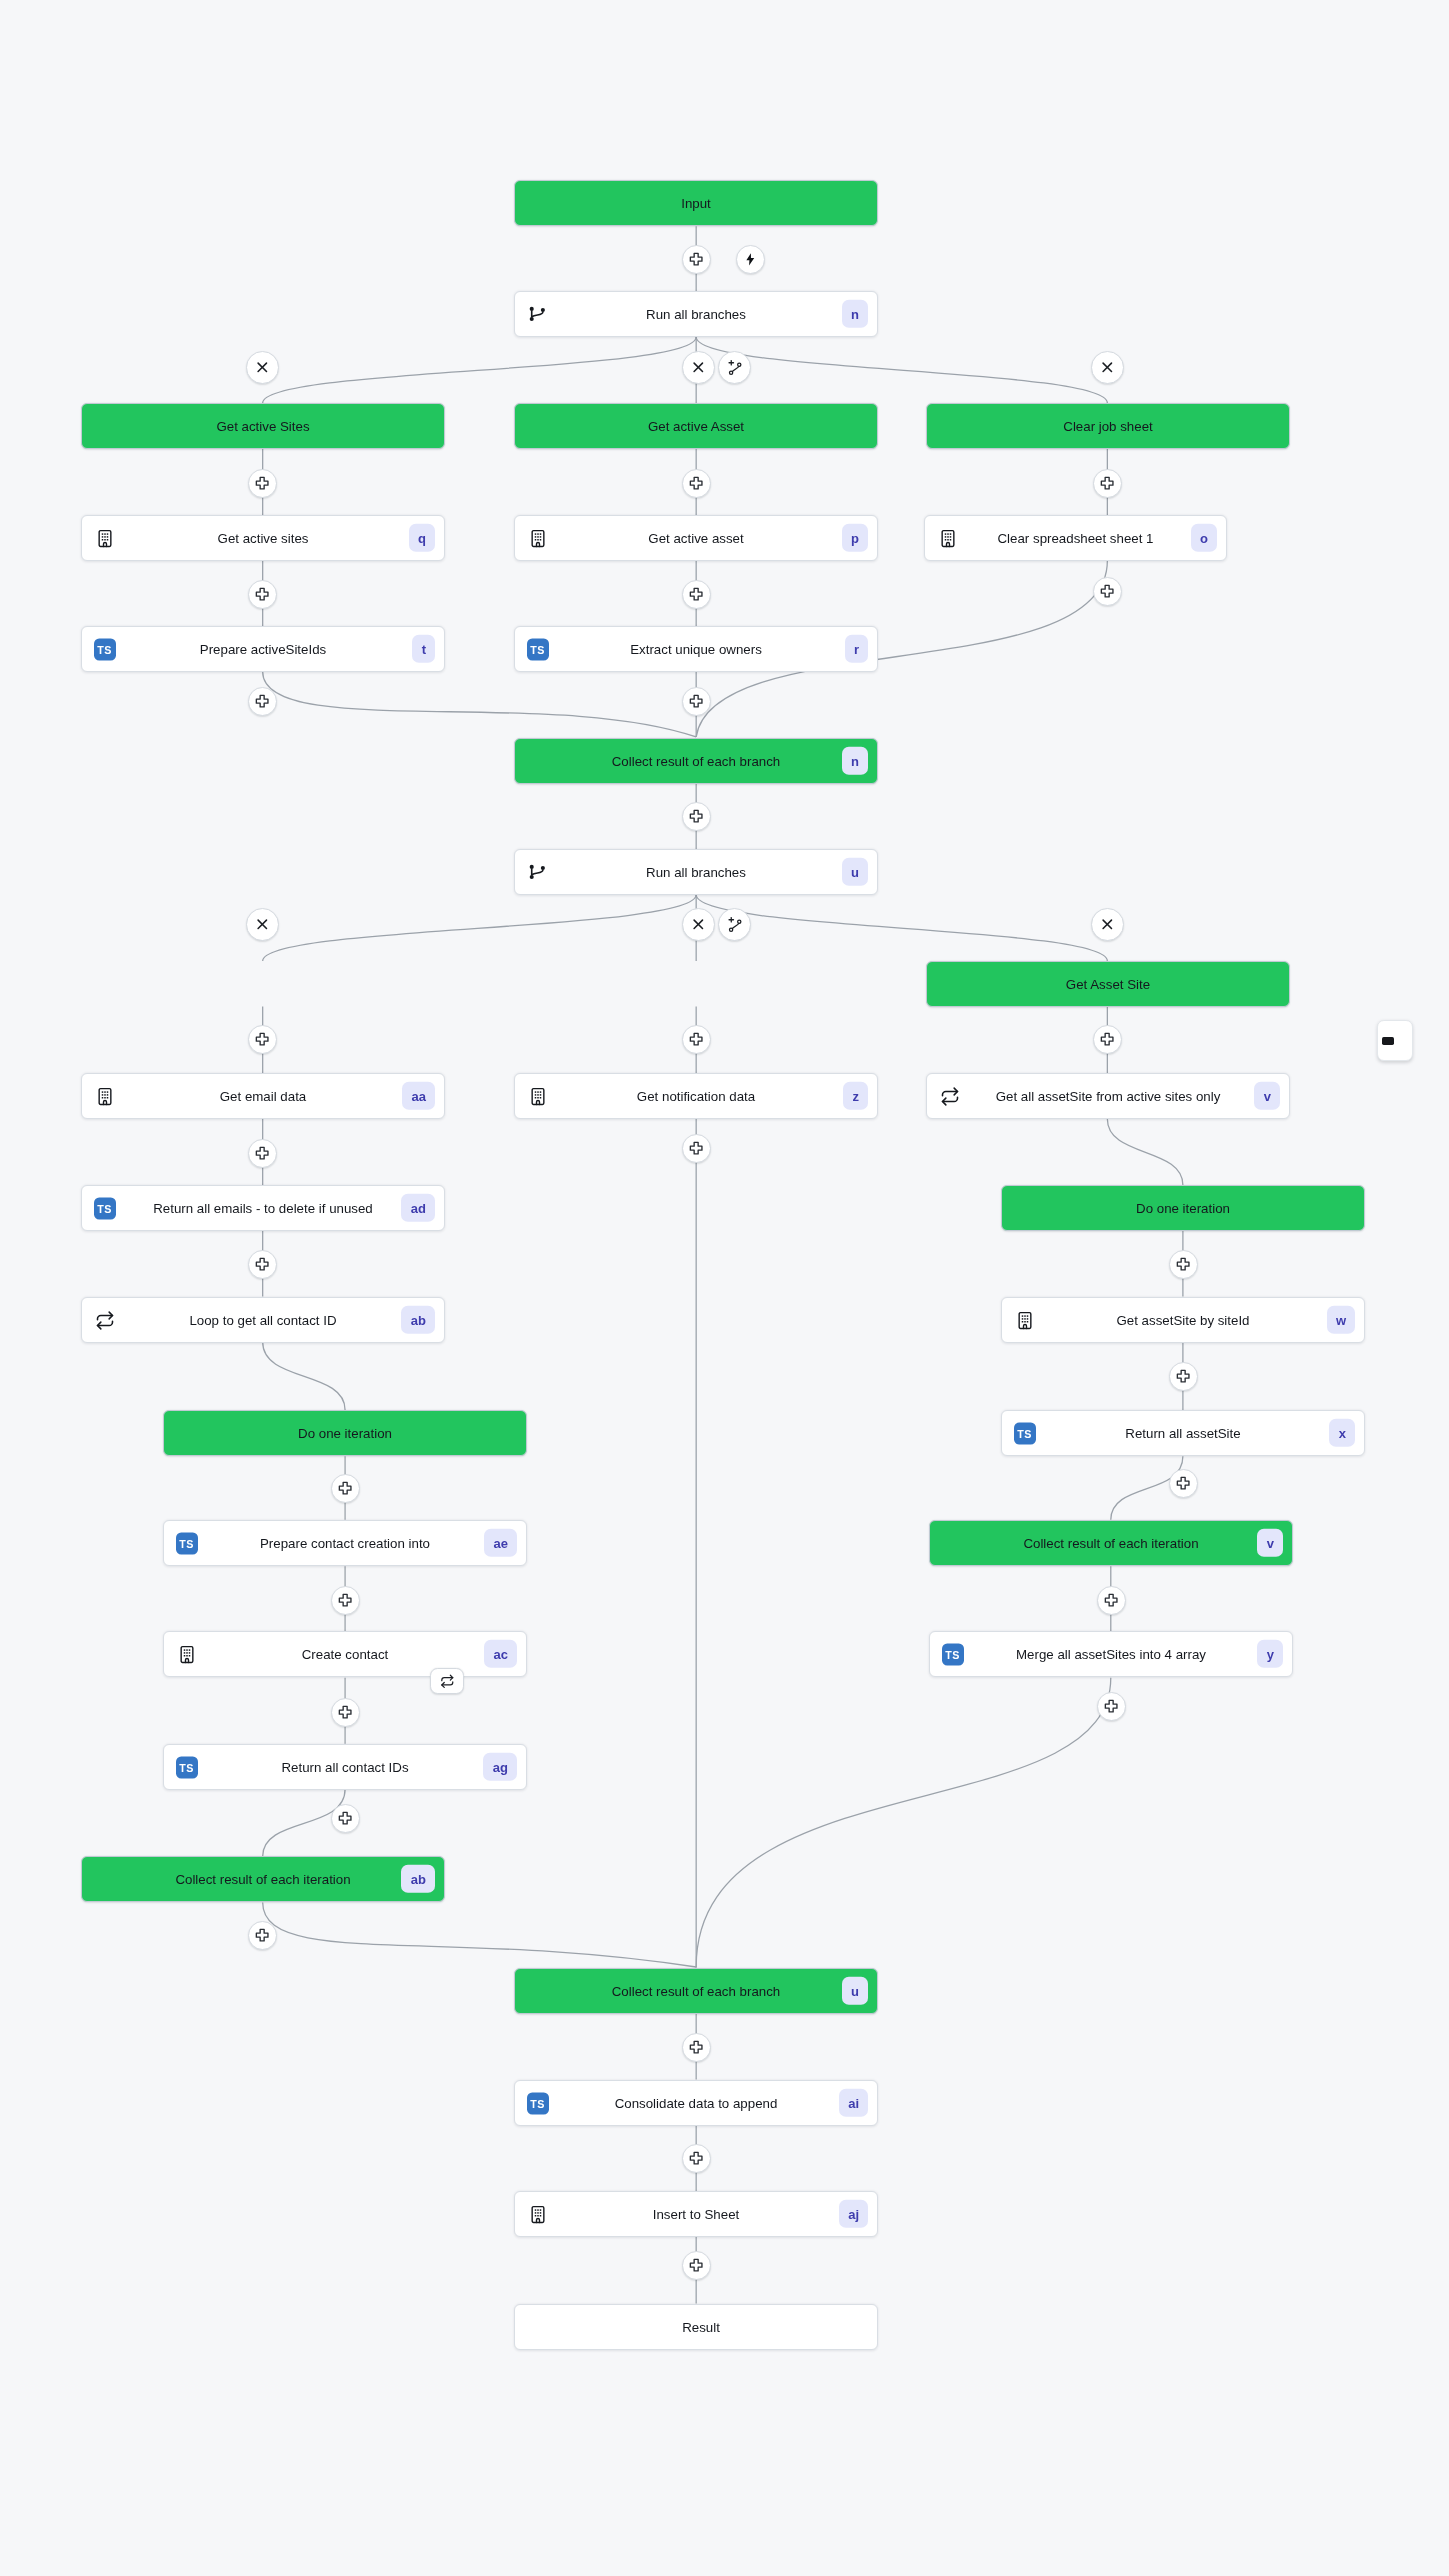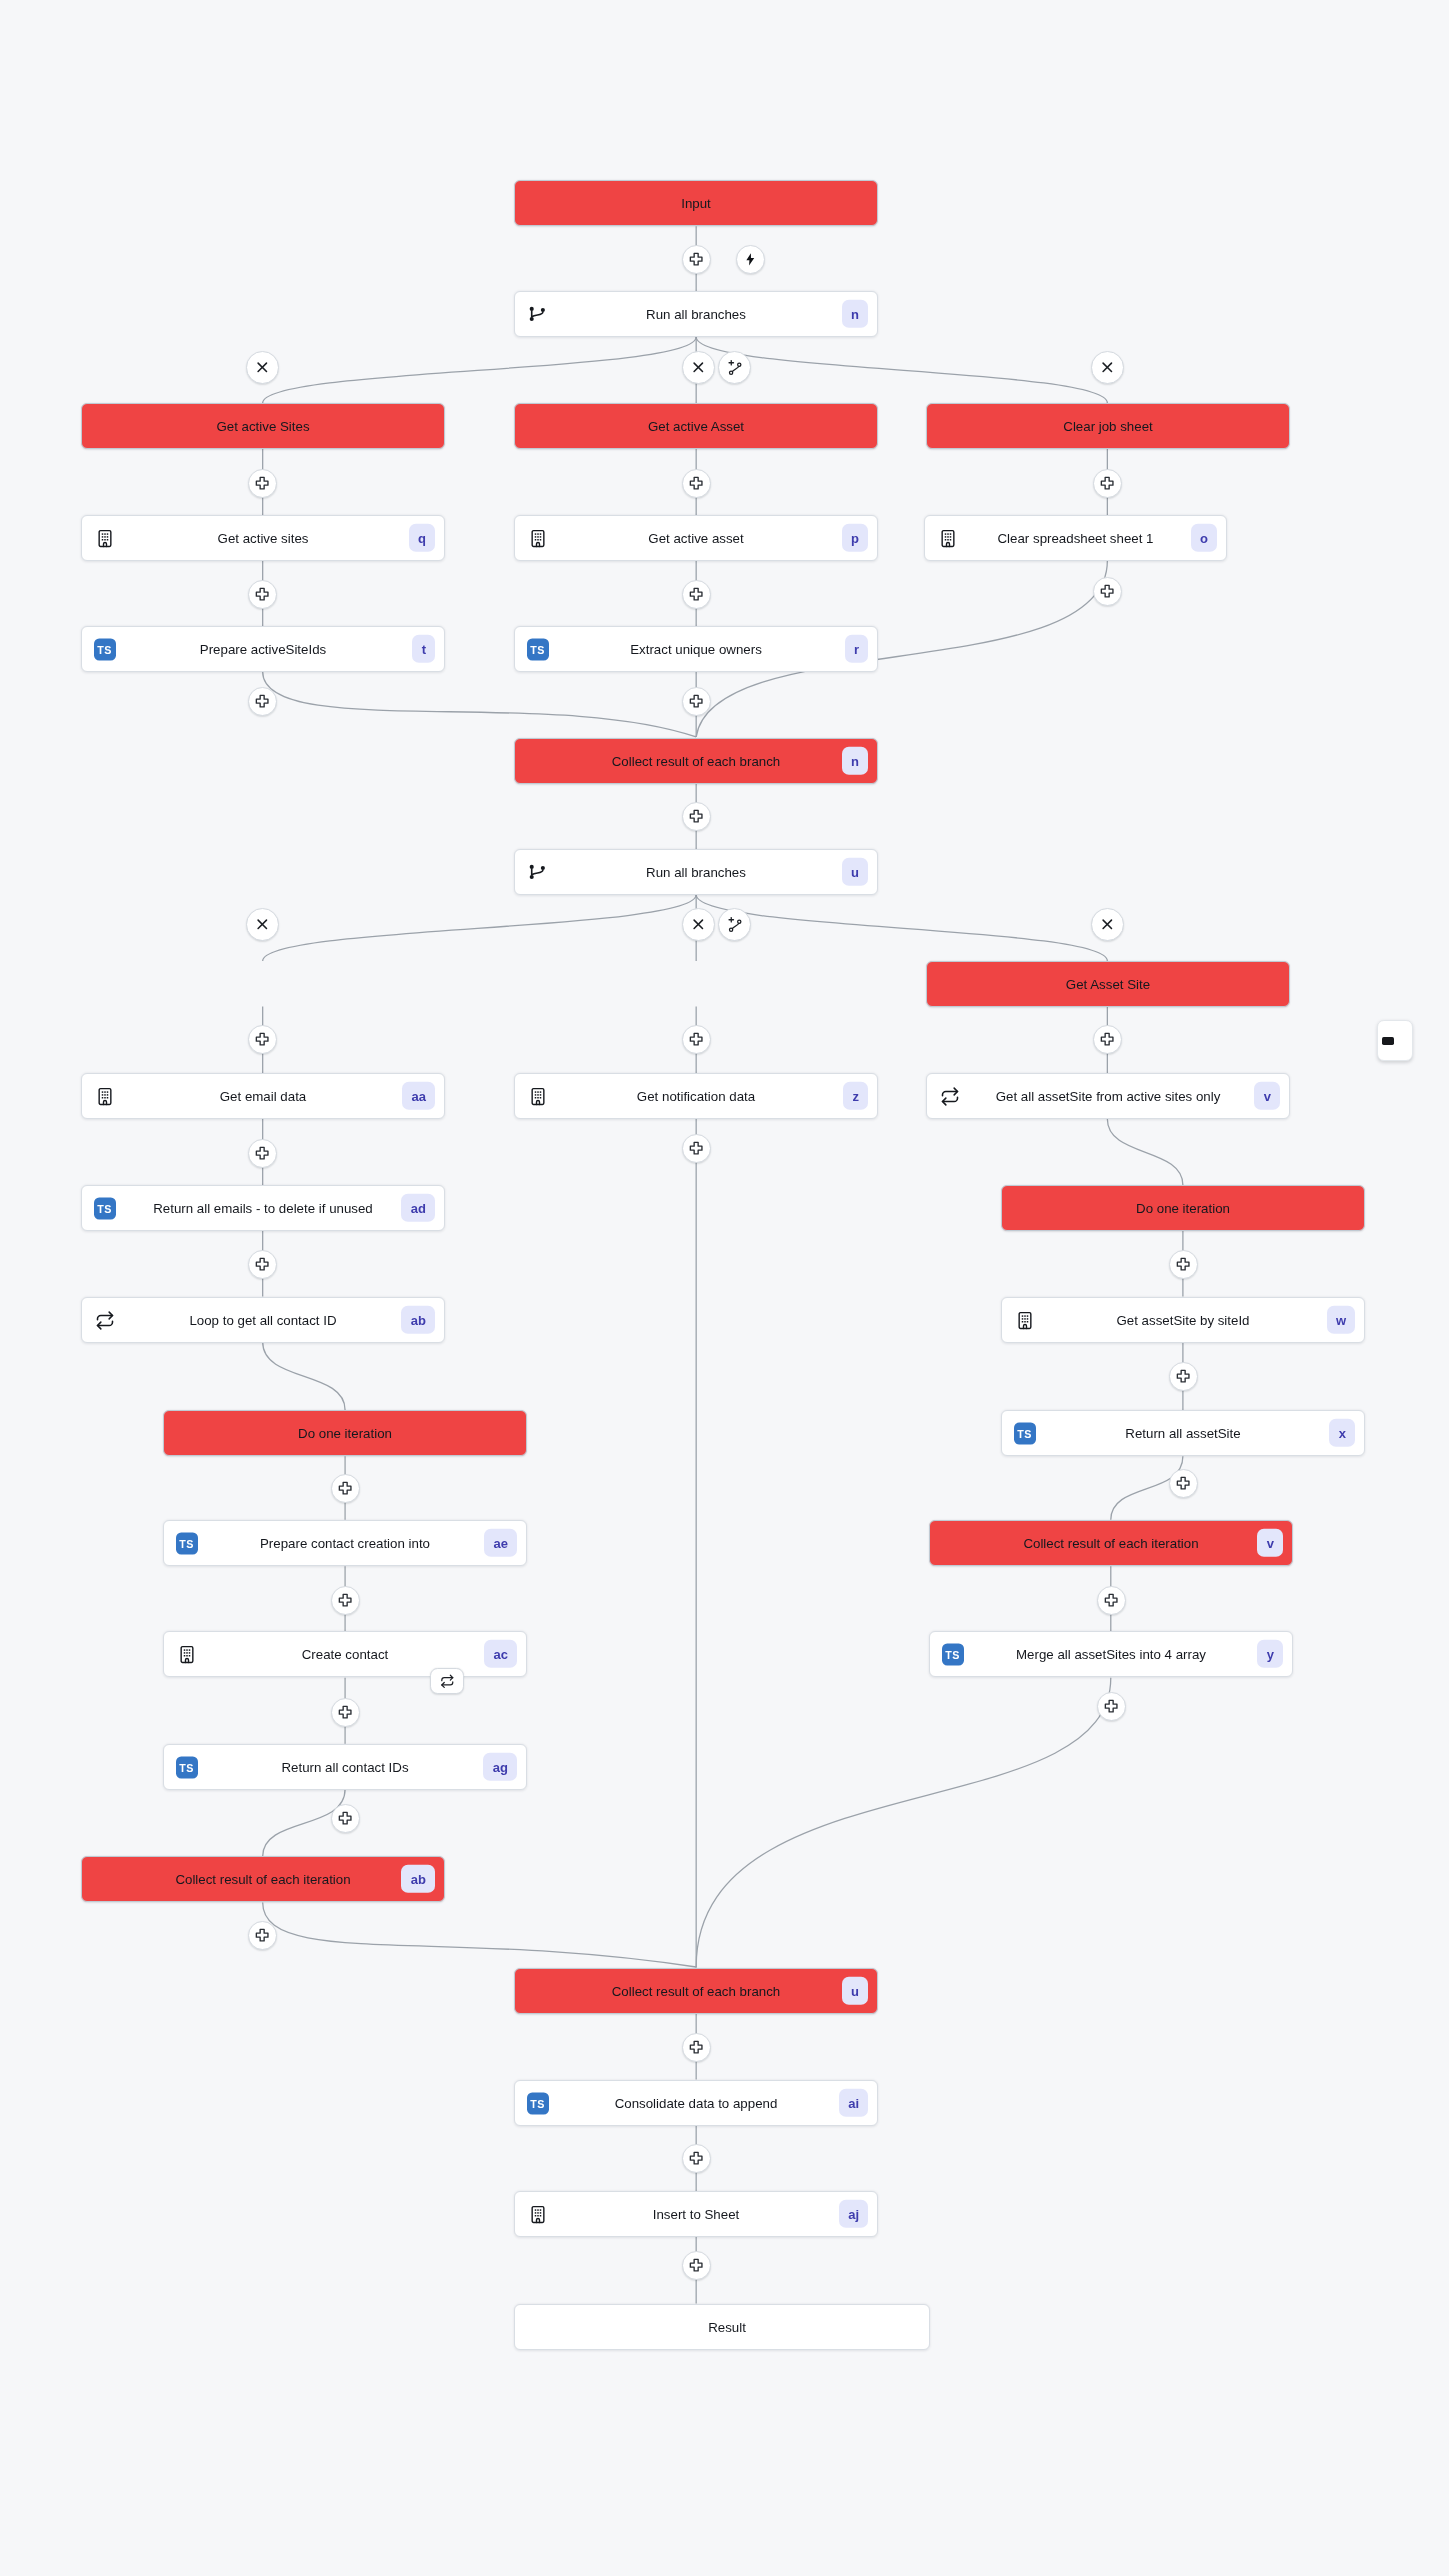--- a/index.html
+++ b/index.html
@@ -2,21 +2,21 @@
 <html style="font-size:13.7px"><head>
 <meta charset="utf-8">
 <style>
   html,body{margin:0;padding:0;}
   body{width:1449px;height:2576px;background:#f6f7f9;position:relative;
        font-family:"Liberation Sans","DejaVu Sans",sans-serif;color:#15181e;}
   #canvas{position:absolute;left:0;top:0;width:1449px;height:2576px;overflow:hidden;}
   #edges{position:absolute;left:0;top:0;}
   .node{position:absolute;height:46px;border-radius:6px;display:flex;align-items:center;
         justify-content:center;font-size:13.3px;box-sizing:border-box;white-space:nowrap;}
-  .node.stage{background:#ef4444;border:0.9px solid #c0cad3;box-shadow:0 0.9px 1.7px rgba(24,33,46,.12);}
+  .node.stage{background:#22c55e;border:0.9px solid #c0cad3;box-shadow:0 0.9px 1.7px rgba(24,33,46,.12);}
   .node.action,.node.plain{background:#ffffff;border:0.9px solid #d9dee4;box-shadow:0 0.9px 2.6px rgba(24,33,46,.10);}
   .node .label{color:#15181e;}
   .icon-slot{position:absolute;left:11px;top:50%;transform:translateY(-50%);width:23px;height:23px;
              display:flex;align-items:center;justify-content:center;color:#16191e;}
   .ts-icon{width:22px;height:22px;border-radius:5.2px;background:#3476c5;color:#fff;font-weight:700;
            font-size:10.7px;display:flex;align-items:center;justify-content:center;letter-spacing:0.3px;}
   .badge{position:absolute;right:8.6px;top:50%;transform:translateY(-50%);background:#e3e6fb;color:#3e3cad;
          font-weight:700;font-size:13px;line-height:1;padding:7.7px 9.4px;border-radius:6.9px;}
   .ctrl{position:absolute;background:#fff;border:0.9px solid #d5dae0;border-radius:50%;
         display:flex;align-items:center;justify-content:center;box-shadow:0 0.9px 1.7px rgba(24,33,46,.14);box-sizing:border-box;}
@@ -373,21 +373,21 @@
       <rect x="8.1" y="12.6" width="1.8" height="1.8"></rect>
             <rect x="11.1" y="12.6" width="1.8" height="1.8"></rect>
             <rect x="14.1" y="12.6" width="1.8" height="1.8"></rect>
     </g>
     <path d="M10.2 21.5v-3a1.8 1.8 0 0 1 3.6 0v3" fill="none" stroke="currentColor" stroke-linecap="round" stroke-linejoin="round" stroke-width="1.7"></path>
         </svg>
       </span>
       <span class="label">Insert to Sheet</span>
       <span class="badge">aj</span>
     </div>
-    <div class="node plain" style="left: 514px; top: 2304px; width: 416px; height: 46px; padding-left: 10px;">
+    <div class="node plain" style="left: 514px; top: 2304px; width: 364px; height: 46px; padding-left: 10px;">
       <span class="label">Result</span>
     </div>
     <div class="ctrl plus" style="width: 29px; height: 29px; left: 682px; top: 245px;">
       <span style="display: flex;">
         <svg width="16.3" height="16.3" viewBox="0 0 18 18">
     <path d="M11.2 2.6 H6.8 V6.8 H2.6 V11.2 H6.8 V15.4 H11.2 V11.2 H15.4 V6.8 H11.2 Z" fill="#ffffff" stroke="#2a2e34" stroke-width="1.5" stroke-linejoin="round"></path>
         </svg>
       </span>
     </div>
     <div class="ctrl bolt" style="width: 29px; height: 29px; left: 736px; top: 245px;">

